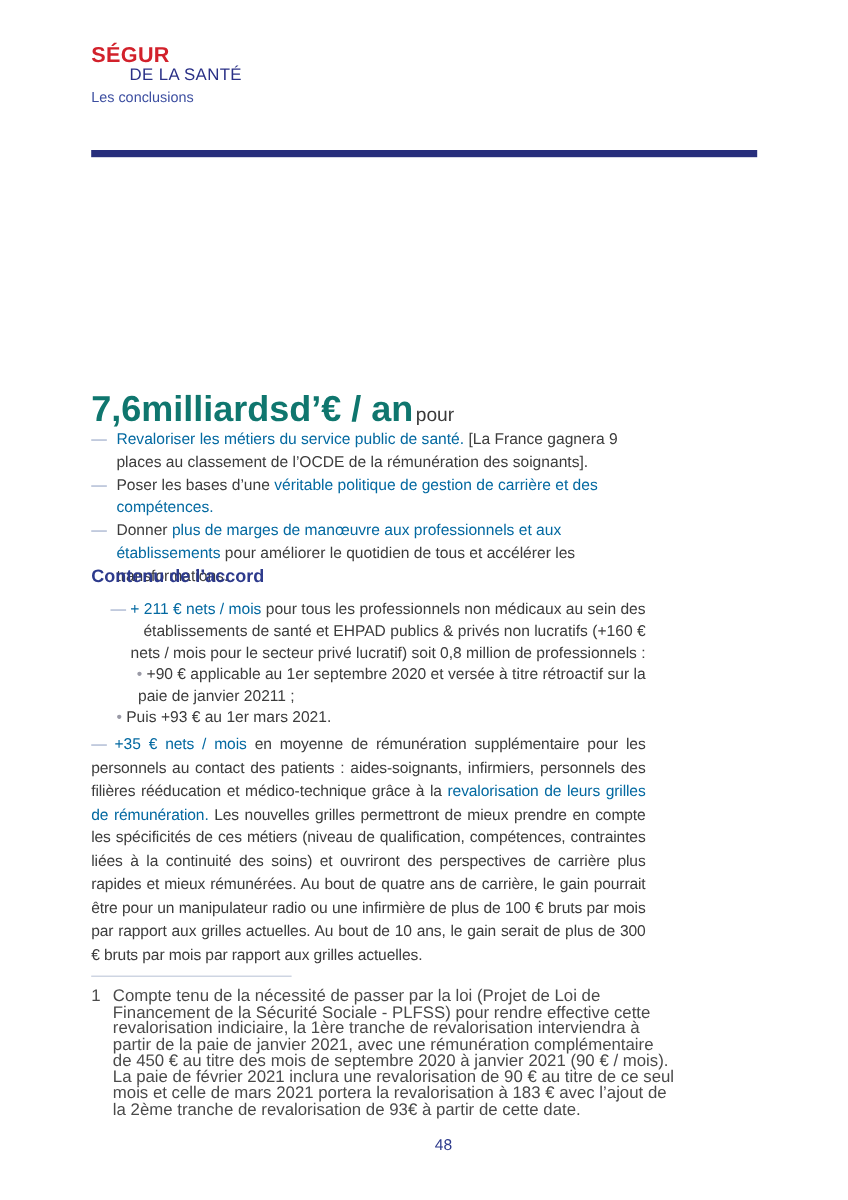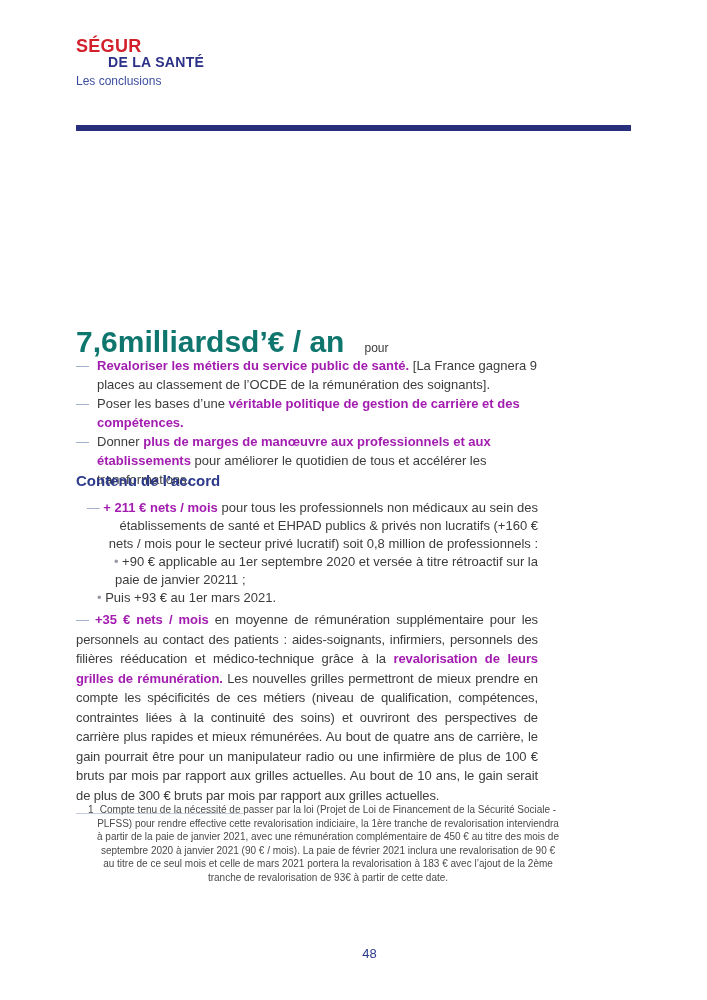--- a/index.html
+++ b/index.html
@@ -2,60 +2,60 @@
 <html><head>
 <meta charset="utf-8">
 <style>
   html,body{margin:0;padding:0;}
   body{background:#e8e8e8;font-family:"Liberation Sans", sans-serif;}
   .page{position:relative;width:707px;height:1000px;background:#ffffff;margin:0 auto;overflow:hidden;}
 
   
   .logo{position:absolute;left:76px;top:38px;}
   .logo-line1{font-size:18px;font-weight:bold;color:#d2212b;letter-spacing:.3px;line-height:16px;}
-  .logo-line2{font-size:14px;font-weight:bold;color:#2b3187;letter-spacing:.3px;line-height:16px;padding-left:32px;}
+  .logo-line2{font-size:14px;font-weight:normal;color:#2b3187;letter-spacing:.3px;line-height:16px;padding-left:32px;}
   .logo-tagline{font-size:12px;color:#3c4ea0;margin-top:4px;line-height:14px;}
 
   
   .top-rule{position:absolute;left:76px;top:125px;width:555px;height:6px;background:#272e7c;}
 
   
   .title-block{position:absolute;left:76px;top:146px;}
   .title-main{font-size:30px;font-weight:bold;color:#2d3a8c;line-height:35px;letter-spacing:.2px;}
   .title-sub{font-size:22px;font-weight:bold;color:#2d3a8c;line-height:27px;margin-top:3px;}
 
   
   .headline{position:absolute;left:76px;top:325px;}
   .headline-amount{font-size:30px;font-weight:bold;color:#0f766e;}
-  .headline-suffix{font-size:12px;color:#3a3a3a;margin-left:20px;}
+  .headline-suffix{font-size:16px;color:#3a3a3a;margin-left:2px;}
 
   
   .objectives{position:absolute;left:76px;top:356px;width:472px;}
   .obj{position:relative;padding-left:21px;font-size:13px;line-height:19px;color:#3c3c3c;}
   .obj-dash{position:absolute;left:0;top:0;}
 
   
   .section-heading{position:absolute;left:76px;top:472px;font-size:15px;font-weight:bold;color:#2d3a8c;}
 
   
   .content{position:absolute;left:76px;top:499px;width:462px;font-size:13px;color:#3c3c3c;}
   .cline{line-height:18px;white-space:nowrap;}
   .cline.r{text-align:right;}
   .cline.i39{padding-left:39px;}
   .cline.i21{padding-left:21px;}
   .para-just{margin-top:3px;text-align:justify;line-height:19.5px;letter-spacing:-0.1px;}
 
   
-  .b{font-weight:bold;color:#a21caf;}
+  .b{font-weight:normal;color:#0369a1;}
   .m{color:#97a6c6;}
   .d{color:#9a9aa6;}
 
   
   .footnote-rule{position:absolute;left:76px;top:813px;width:167px;height:1px;background:#c3cbdb;}
-  .footnote{position:absolute;left:76px;top:803px;width:468px;font-size:10px;line-height:13.5px;color:#4a4a4a;padding-left:18px;text-align:center;}
+  .footnote{position:absolute;left:76px;top:823px;width:468px;font-size:14px;line-height:13.5px;color:#4a4a4a;padding-left:18px;}
   .fn-num{display:inline-block;width:18px;margin-left:-18px;}
 
   
   .pagenum{position:absolute;left:0;top:946px;width:100%;text-align:center;font-size:13px;color:#2d3a8c;margin-left:16px;}
 </style>
 </head>
 <body>
 
 <div class="page">
 

